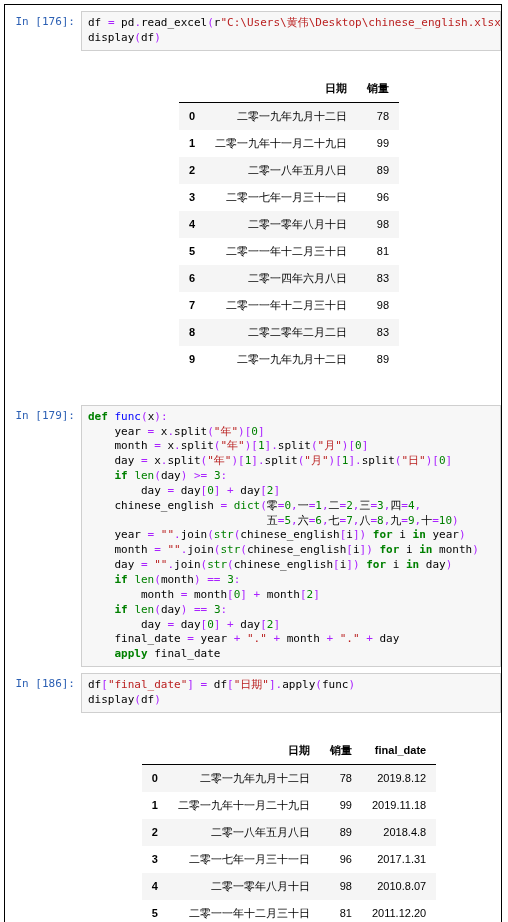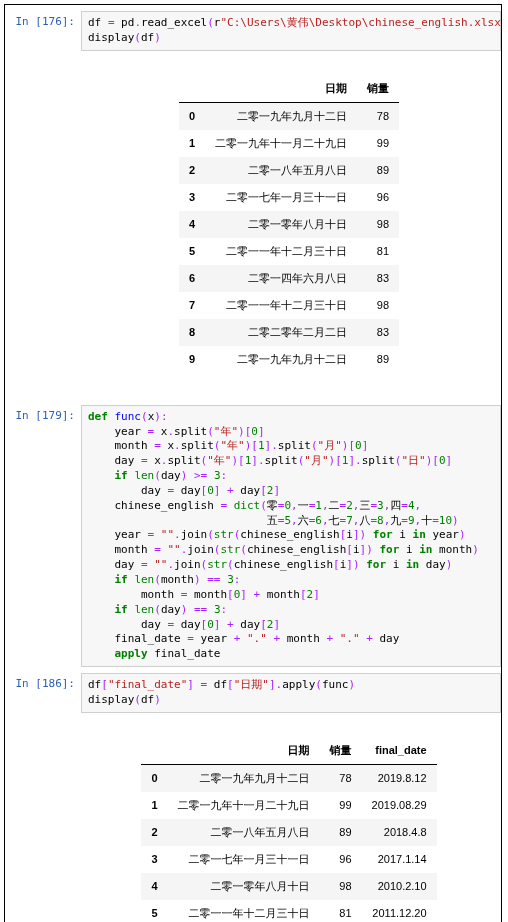--- a/index.html
+++ b/index.html
@@ -200,39 +200,39 @@
           <tr>
             <th>0</th>
             <td>二零一九年九月十二日</td>
             <td>78</td>
             <td>2019.8.12</td>
           </tr>
           <tr>
             <th>1</th>
             <td>二零一九年十一月二十九日</td>
             <td>99</td>
-            <td>2019.08.29</td>
+            <td>2019.11.18</td>
           </tr>
           <tr>
             <th>2</th>
             <td>二零一八年五月八日</td>
             <td>89</td>
             <td>2018.4.8</td>
           </tr>
           <tr>
             <th>3</th>
             <td>二零一七年一月三十一日</td>
             <td>96</td>
-            <td>2017.1.14</td>
+            <td>2017.1.31</td>
           </tr>
           <tr>
             <th>4</th>
             <td>二零一零年八月十日</td>
             <td>98</td>
-            <td>2010.2.10</td>
+            <td>2010.8.07</td>
           </tr>
           <tr>
             <th>5</th>
             <td>二零一一年十二月三十日</td>
             <td>81</td>
             <td>2011.12.20</td>
           </tr>
           <tr>
             <th>6</th>
             <td>二零一四年六月八日</td>

